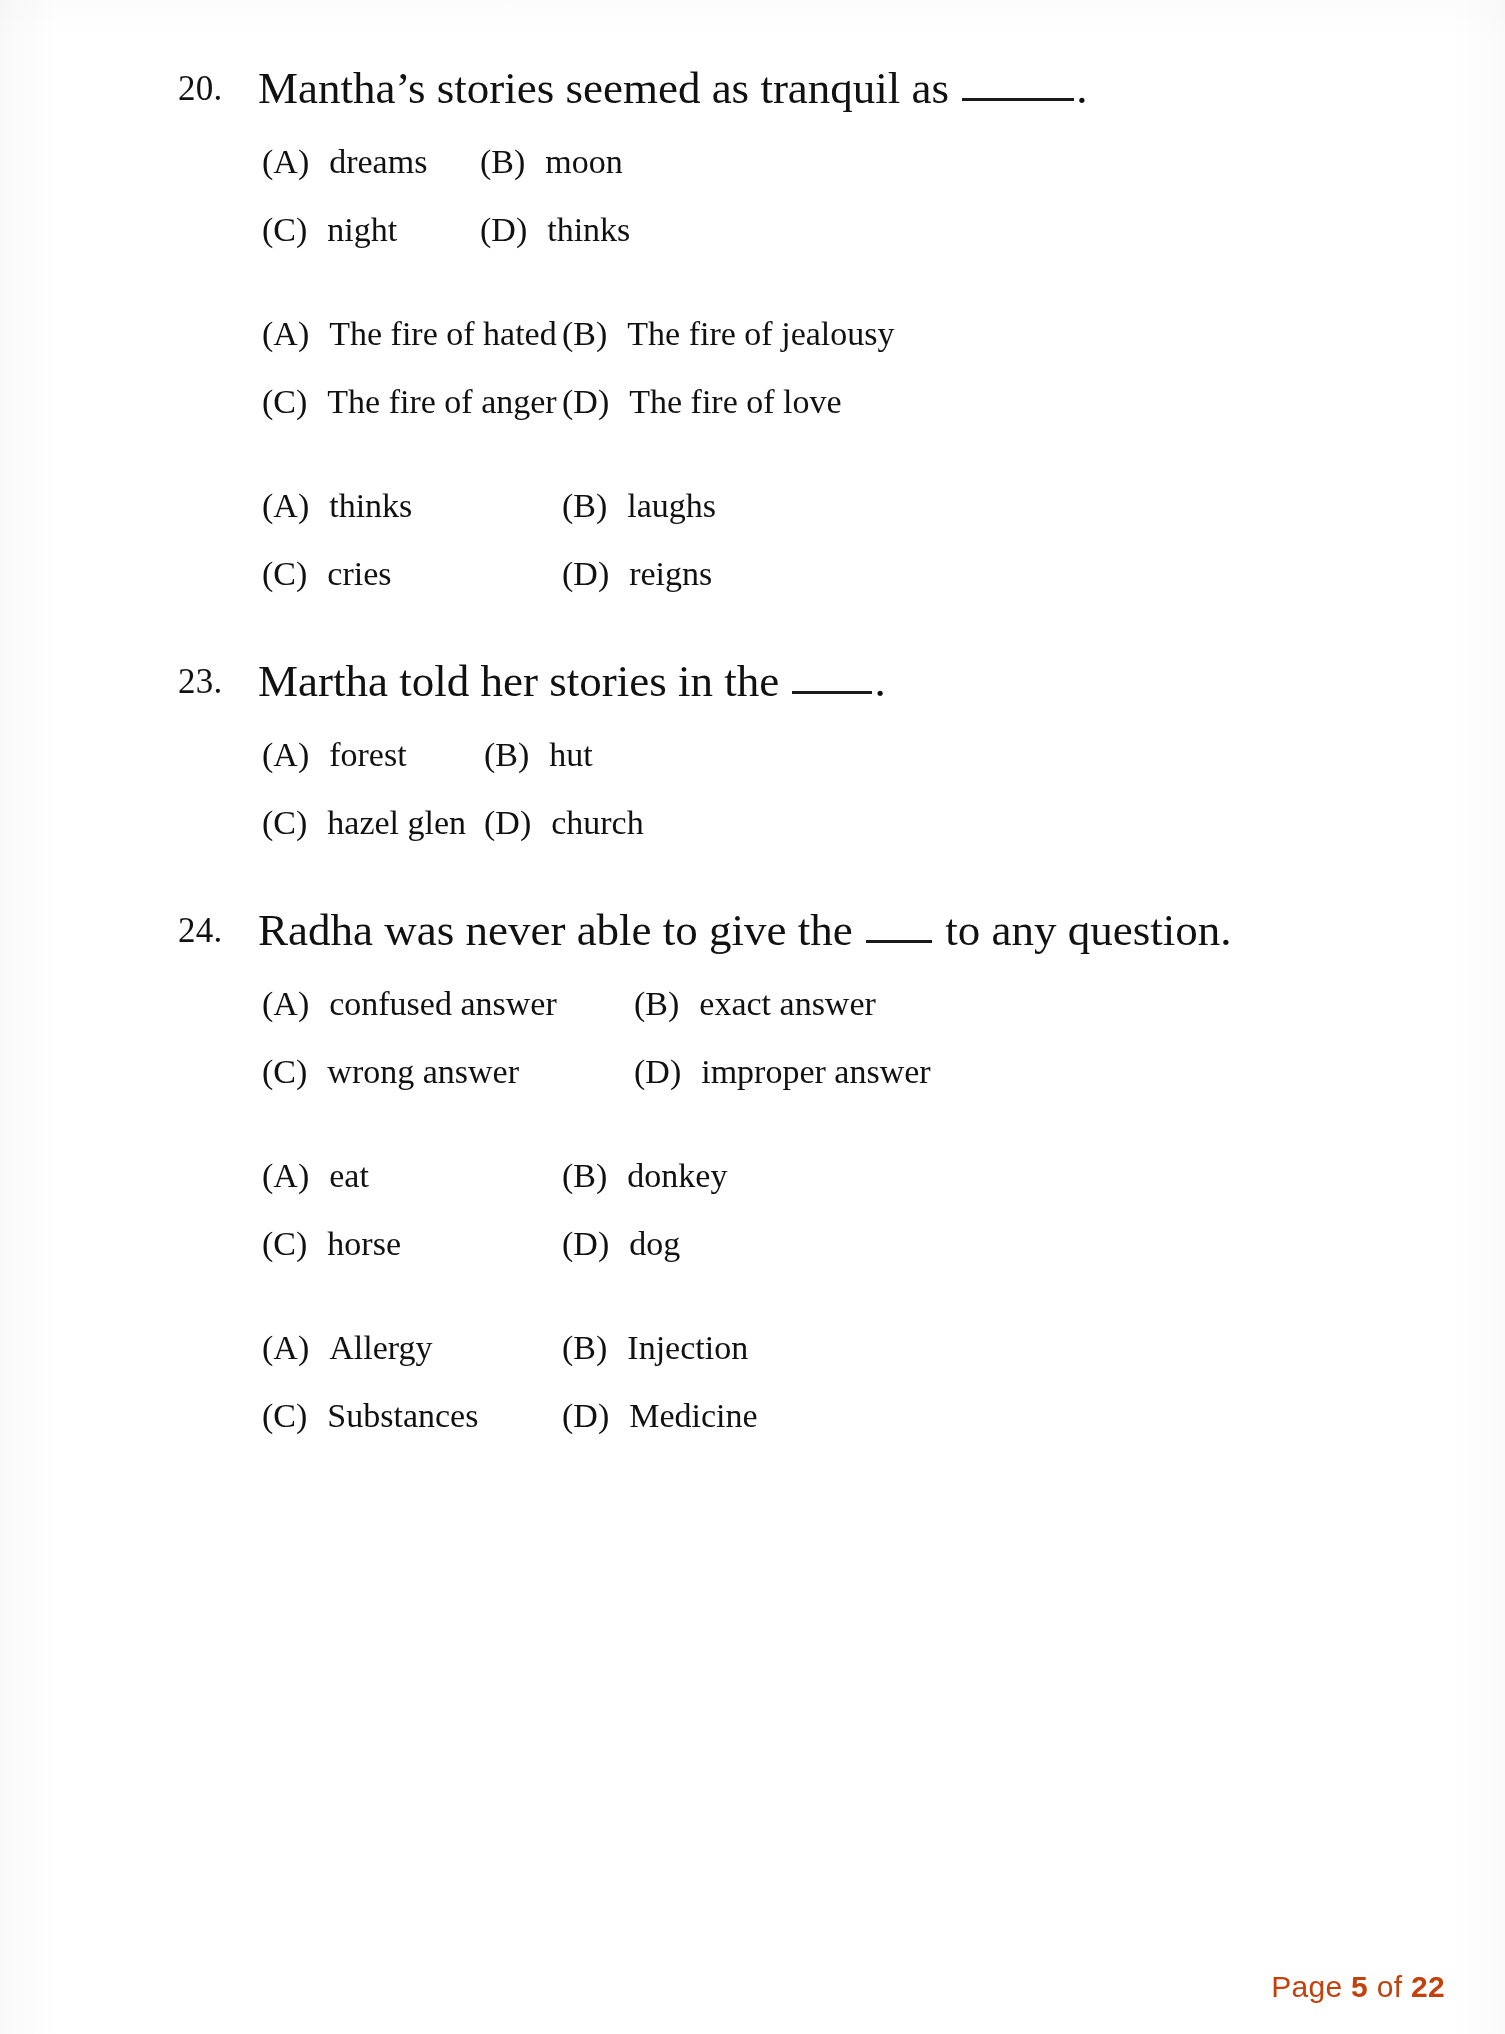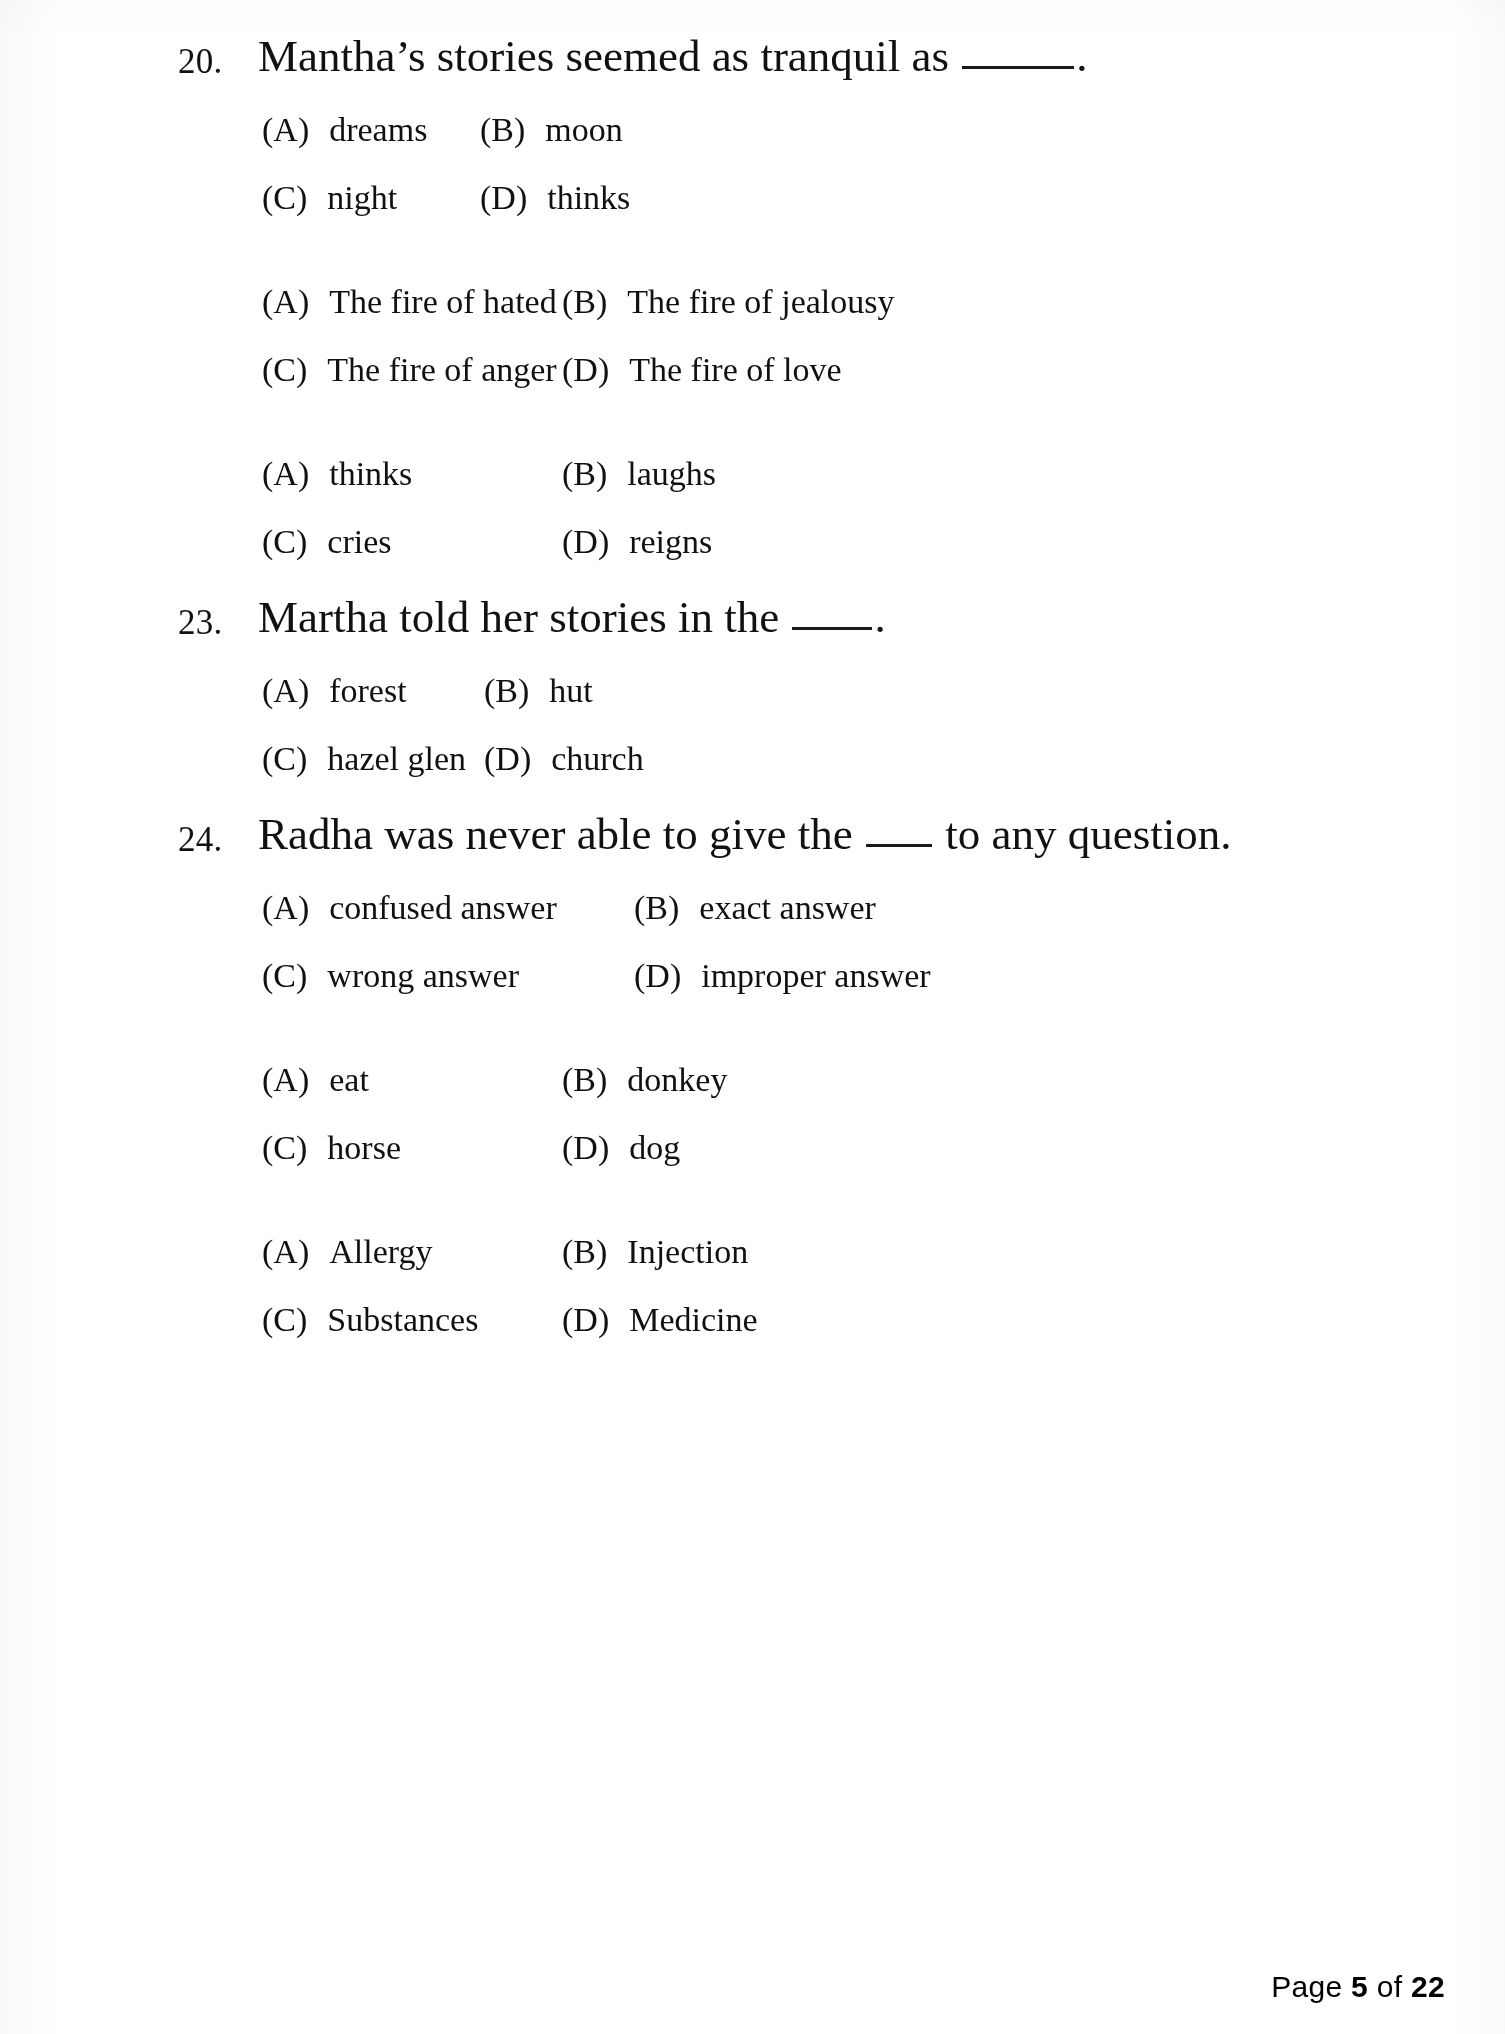--- a/index.html
+++ b/index.html
@@ -38,23 +38,24 @@
     width: 1180px;
   }
 
   .question-block {
     margin-bottom: 0;
   }
 
   
   .q-row {
     display: flex;
-    align-items: flex-end;
+    align-items: center;
     font-size: 35px;
     line-height: 1.0;
+    margin-top: 32px;
   }
   .q-num {
     width: 80px;
     flex: 0 0 80px;
     font-size: 35px;
     letter-spacing: 0.2px;
   }
   .q-text {
     flex: 1 1 auto;
     font-size: 45px;
@@ -99,21 +100,21 @@
   .sp-between-opts { height: 34px; }
   .sp-after-block { height: 36px; }
 
   
   #footer {
     position: absolute;
     right: 60px;
     bottom: 30px;
     font-family: "Liberation Sans", "DejaVu Sans", sans-serif;
     font-size: 30px;
-    color: #000000;
+    color: #c2410c;
     letter-spacing: 0.3px;
   }
   #footer .pg-strong {
     font-weight: bold;
   }
 </style>
 </head>
 <body>
 
 <div id="page">

